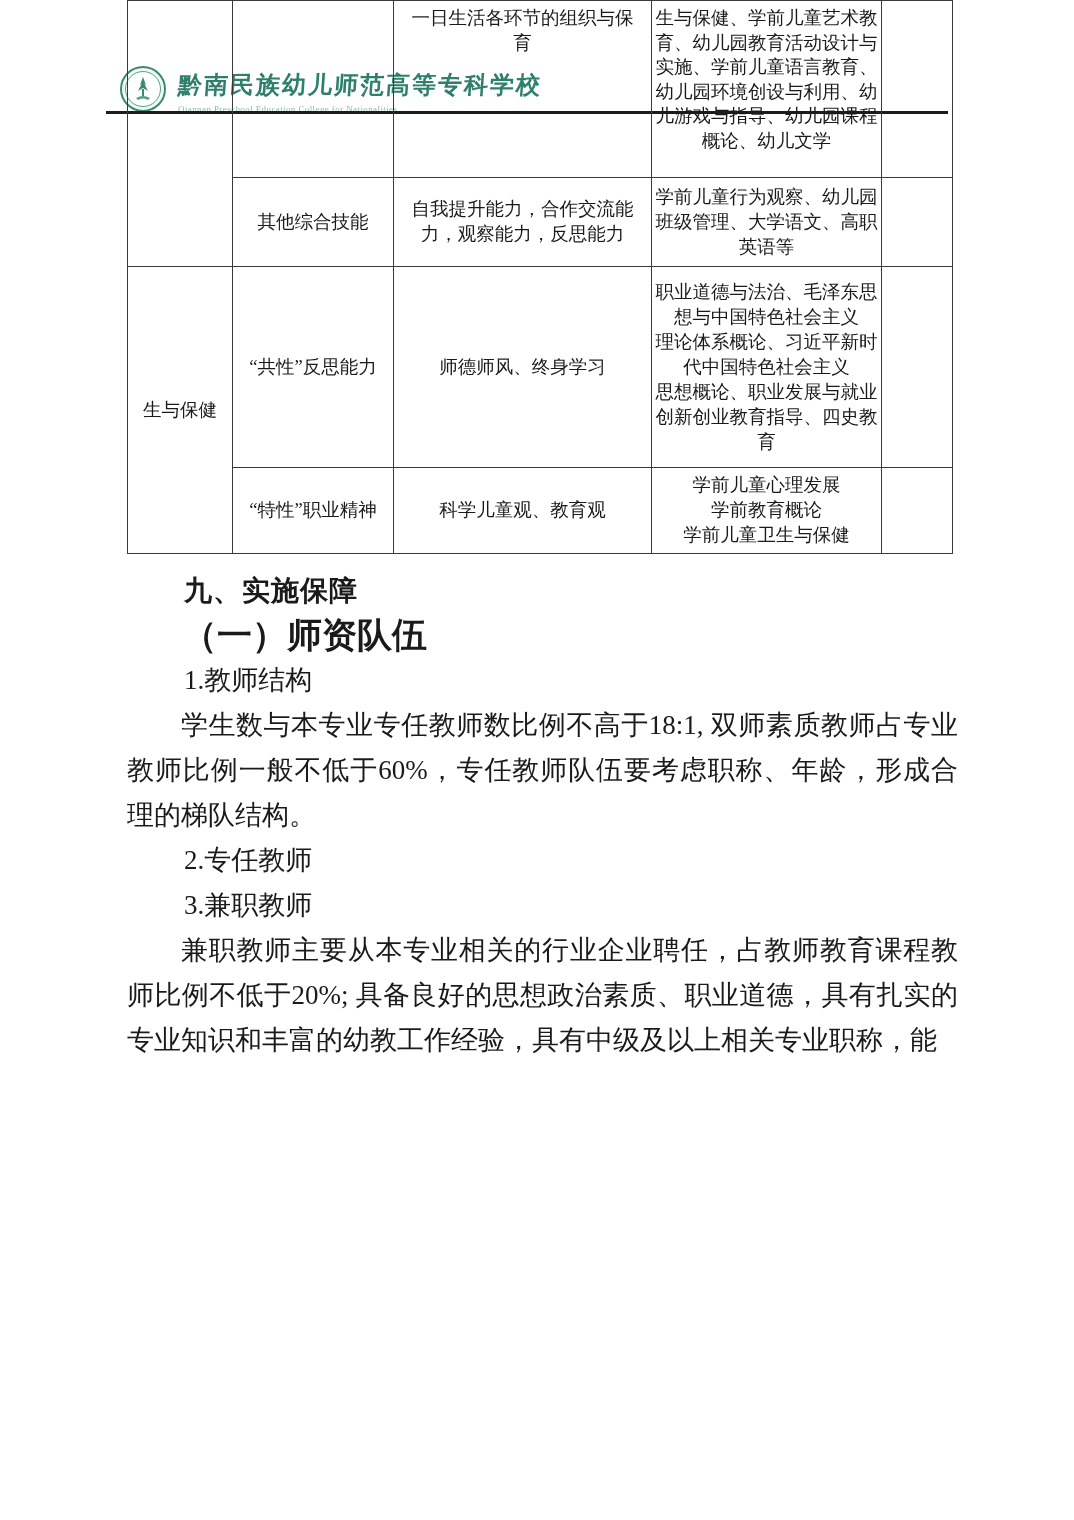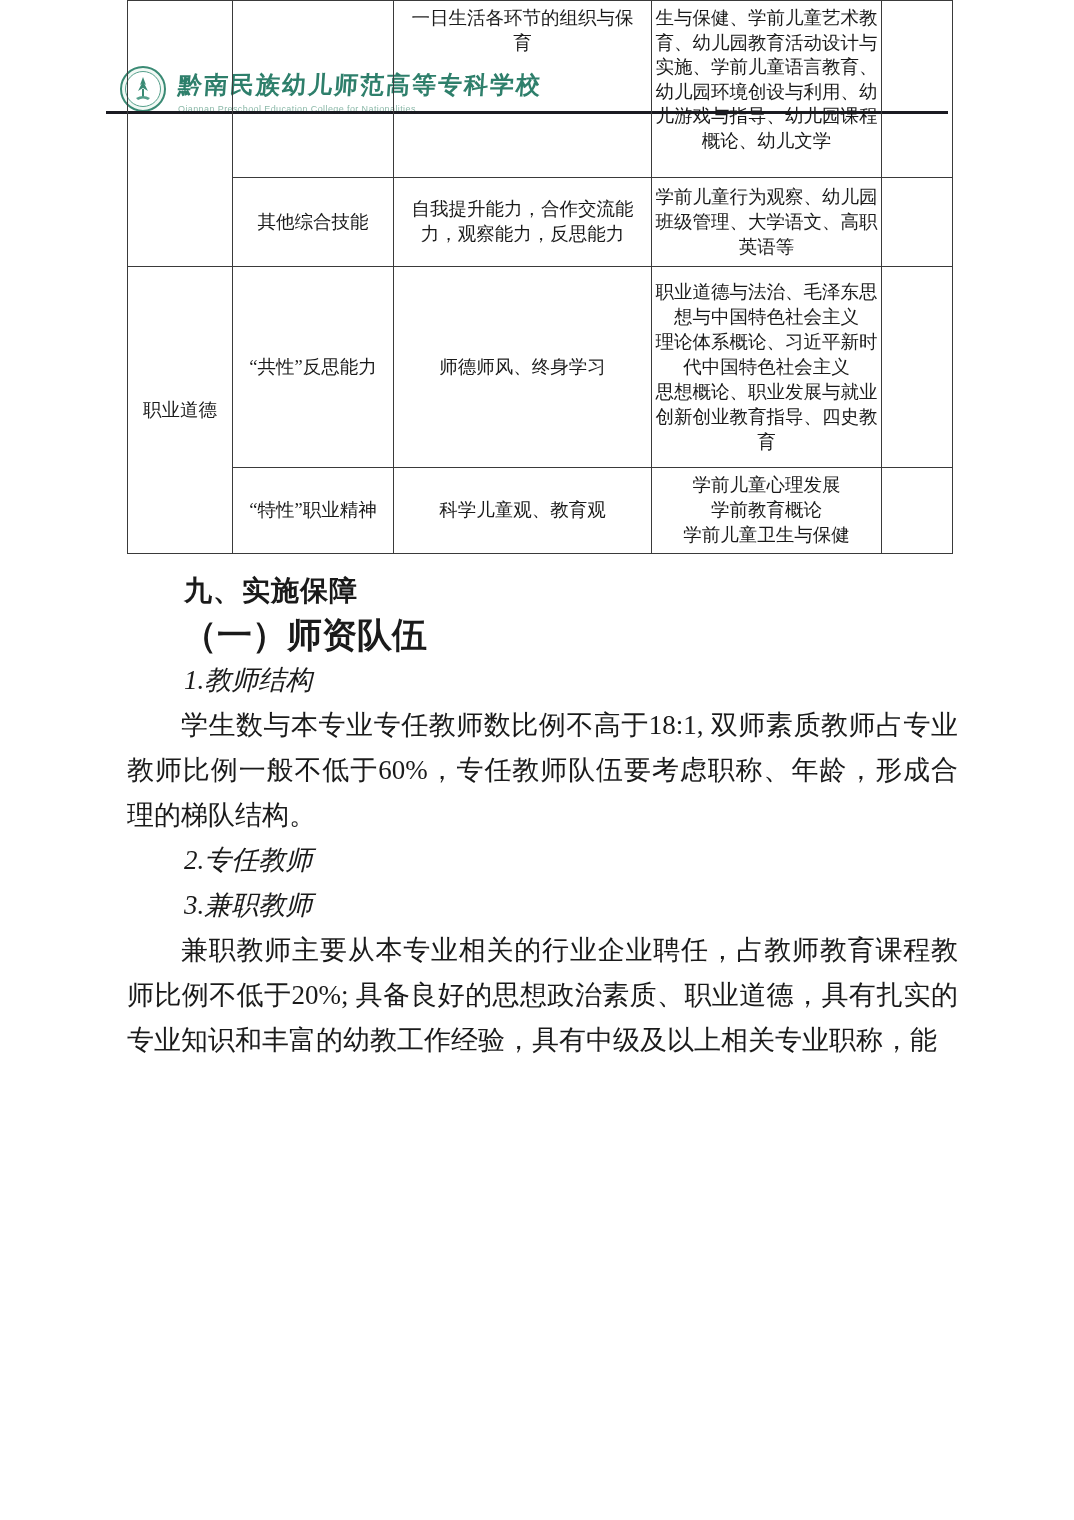--- a/index.html
+++ b/index.html
@@ -18,21 +18,21 @@
     width: 48px; height: 48px;
   }
   .names { position: absolute; left: 178px; top: 69px; }
   .name-zh {
     font-size: 24px; font-weight: bold; color: #2e7f6b;
     letter-spacing: 2px; font-family: "Liberation Serif", serif;
     transform: skewX(-4deg);
   }
   .name-en {
     font-size: 9px; color: #8cb9a9; margin-top: 3px; letter-spacing: 0.4px;
-    font-family: Liberation Sans, sans-serif;
+    font-family: Liberation Serif, serif;
   }
   .header-rule {
     position: absolute; left: 106px; top: 111px;
     width: 842px; height: 3px; background: #1b1b22;
   }
   
   .content { position: absolute; left: 8px; top: 0; width: 884px; box-sizing: border-box; }
   
   table.spec {
     margin-left: 119px;
@@ -59,21 +59,21 @@
   .main { width: 831px; margin: 14px 76px 0 119px; font-size: 27px; line-height: 45px; }
   .h-num {
     font-family: "Liberation Sans", sans-serif;
     font-weight: bold; font-size: 28px; line-height: 45px;
     padding-left: 57px; letter-spacing: 1px; margin: 0;
   }
   .h-sub {
     font-weight: bold; font-size: 35px; line-height: 45px;
     padding-left: 55px; margin: 0;
   }
-  .h-item { font-size: 27px; line-height: 45px; padding-left: 57px; margin: 0; font-style: italic; }
+  .h-item { font-size: 27px; line-height: 45px; padding-left: 57px; margin: 0; }
   .para {
     margin: 0; text-align: justify; text-indent: 2em;
     word-break: normal; line-break: auto;
   }
 </style>
 </head>
 <body>
 
 <div class="page">
 
@@ -120,21 +120,21 @@
         <tr class="r2">
           <td>其他综合技能</td>
           <td>自我提升能力，合作交流能
 力，观察能力，反思能力</td>
           <td>学前儿童行为观察、幼儿园
 班级管理、大学语文、高职
 英语等</td>
           <td></td>
         </tr>
         <tr class="r3">
-          <td rowspan="2">职业道德</td>
+          <td rowspan="2">生与保健</td>
           <td>“共性”反思能力</td>
           <td>师德师风、终身学习</td>
           <td>职业道德与法治、毛泽东思
 想与中国特色社会主义
 理论体系概论、习近平新时
 代中国特色社会主义
 思想概论、职业发展与就业
 创新创业教育指导、四史教
 育</td>
           <td></td>

